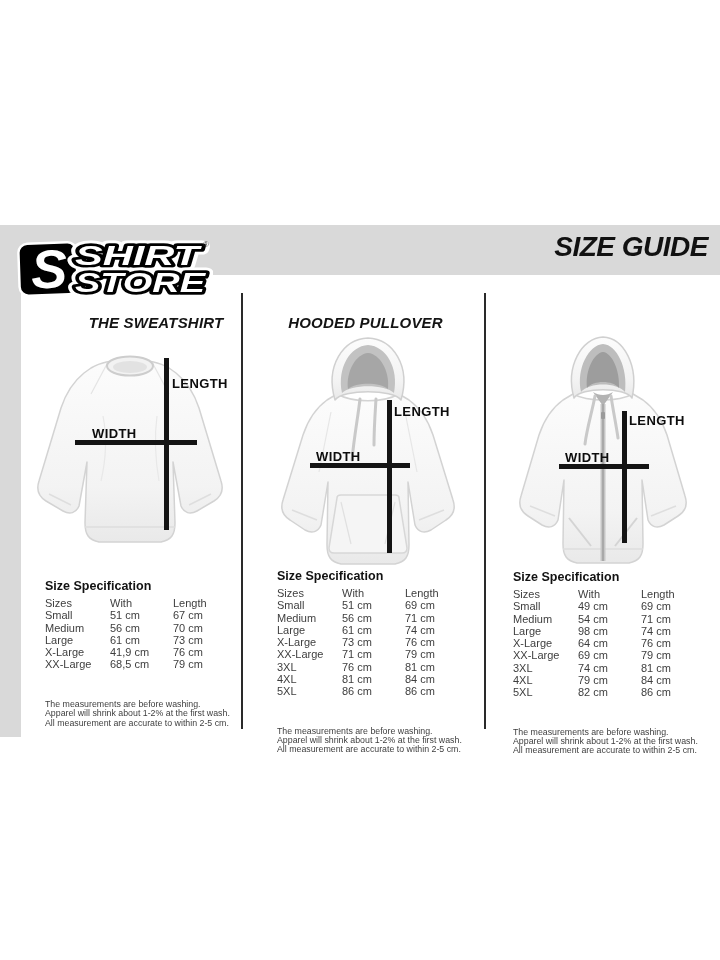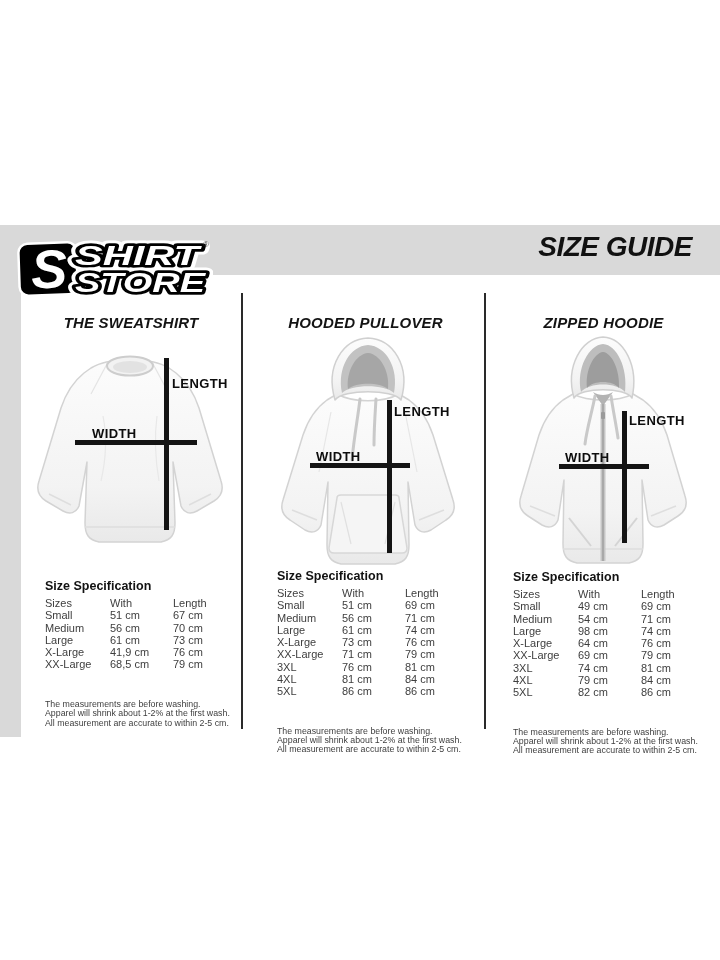--- a/index.html
+++ b/index.html
@@ -7,31 +7,31 @@
         font-family:"Liberation Sans",sans-serif;}
 
   
   .band{position:absolute;left:0;top:225px;width:720px;height:50px;background:var(--band,#d9d9d9);}
   .left-strip{position:absolute;left:0;top:275px;width:21px;height:462px;background:var(--band,#d9d9d9);}
 
   
   .logo{position:absolute;left:13px;top:235px;width:200px;height:66px;}
 
   
-  .size-guide{position:absolute;right:28px;top:231px;font-size:28px;font-weight:bold;
+  .size-guide{position:absolute;right:12px;top:231px;font-size:28px;font-weight:bold;
               font-style:italic;color:#111;letter-spacing:-0.5px;}
 
   
   .divider{position:absolute;top:293px;width:2px;height:436px;background:var(--divider,#2a2a2a);}
   .d1{left:241px;} .d2{left:484px;}
 
   
   .col-title{position:absolute;top:314px;text-align:center;font-size:15px;font-weight:bold;
              font-style:italic;color:#141414;letter-spacing:0.2px;}
-  .t0{left:21px;width:220px;} .t1{left:244px;width:243px;} .t2{left:487px;width:233px;}
+  .t0{left:21px;width:220px;padding-left:25px;} .t1{left:244px;width:243px;} .t2{left:487px;width:233px;}
 
   
   .garment{position:absolute;}
   .g0{left:25px;top:346px;width:210px;height:215px;}
   .g1{left:261px;top:332px;width:214px;height:240px;}
   .g2{left:497px;top:332px;width:212px;height:240px;}
 
   
   .mline{position:absolute;background:var(--measure-line,#141414);}
   .mlabel{position:absolute;font-size:13px;font-weight:bold;color:#0d0d0d;letter-spacing:0.4px;}
@@ -88,21 +88,20 @@
     </svg>
   </div>
 
   <div class="size-guide">SIZE GUIDE</div>
 
   <div class="divider d1"></div>
   <div class="divider d2"></div>
 
   <div class="col-title t0">THE SWEATSHIRT</div>
   <div class="col-title t1">HOODED PULLOVER</div>
-  <div class="col-title t2">ZIPPED HOODIE</div>
 
   <div class="garment g0">
     <svg viewBox="0 0 210 215" width="210" height="215">
       <path d="M66,22 C84,11 126,11 144,22 L151,27 C161,35 169,47 174,62 L196,135 C199,144 197,150 189,155 L172,165 C165,169 159,167 156,160 L148,116 L150,177 C150,189 146,194 136,196 L74,196 C64,194 60,189 60,177 L62,116 L54,160 C51,167 45,169 38,165 L21,155 C13,150 11,144 14,135 L36,62 C41,47 49,35 59,27 Z" fill="url(#gA)" stroke="#d3d3d3" stroke-width="1.5" stroke-linejoin="round"></path>
       <path d="M60,181 L150,181" stroke="#dedede" stroke-width="1.5" fill="none"></path>
       <path d="M24,148 L46,159" stroke="#dedede" stroke-width="1.5"></path>
       <path d="M186,148 L164,159" stroke="#dedede" stroke-width="1.5"></path>
       <path d="M83,16 L66,48" stroke="#e4e4e4" stroke-width="1.2" fill="none"></path>
       <path d="M127,16 L144,48" stroke="#e4e4e4" stroke-width="1.2" fill="none"></path>
       <path d="M78,70 Q84,100 76,135" stroke="#e8e8e8" stroke-width="1.2" fill="none"></path>

